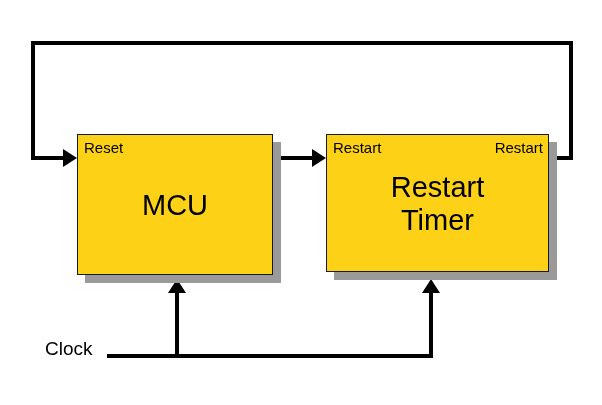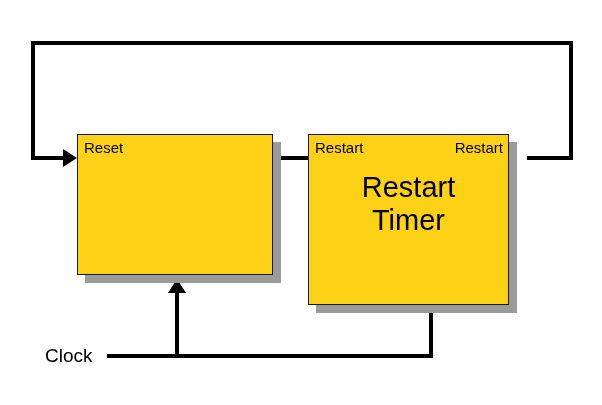--- a/index.html
+++ b/index.html
@@ -119,30 +119,31 @@
   <div class="arrow-right" style="left:312px; top:149px;"></div>
 
   <div class="wire-h" style="left:107px; top:354px; width:326px;"></div>
 
   <div class="wire-v" style="left:175px; top:292px; height:62px;"></div>
   <div class="arrow-up" style="left:168px; top:279px;"></div>
 
   <div class="wire-v" style="left:429px; top:292px; height:62px;"></div>
   <div class="arrow-up" style="left:422px; top:279px;"></div>
 
-  <div class="free-label" style="left:45px; top:345px;">Clock</div>
+  <div class="free-label" style="left:45px; top:338px;">Clock</div>
 
   <div class="block-wrap" style="left:77px; top:134px; width:196px; height:141px;">
     <div class="block-shadow"></div>
     <div class="block-body">
       <div class="port-label port-left">Reset</div>
+      <div class="block-title" style="top:54px;">MCU</div>
     </div>
   </div>
 
-  <div class="block-wrap" style="left:308px; top:134px; width:201px; height:171px;">
+  <div class="block-wrap" style="left:326px; top:134px; width:201px; height:138px;padding-left:22px;">
     <div class="block-shadow"></div>
     <div class="block-body">
       <div class="port-label port-left">Restart</div>
       <div class="port-label port-right">Restart</div>
       <div class="block-title" style="top:36px;">Restart
 Timer</div>
     </div>
   </div>
 
 </div>

